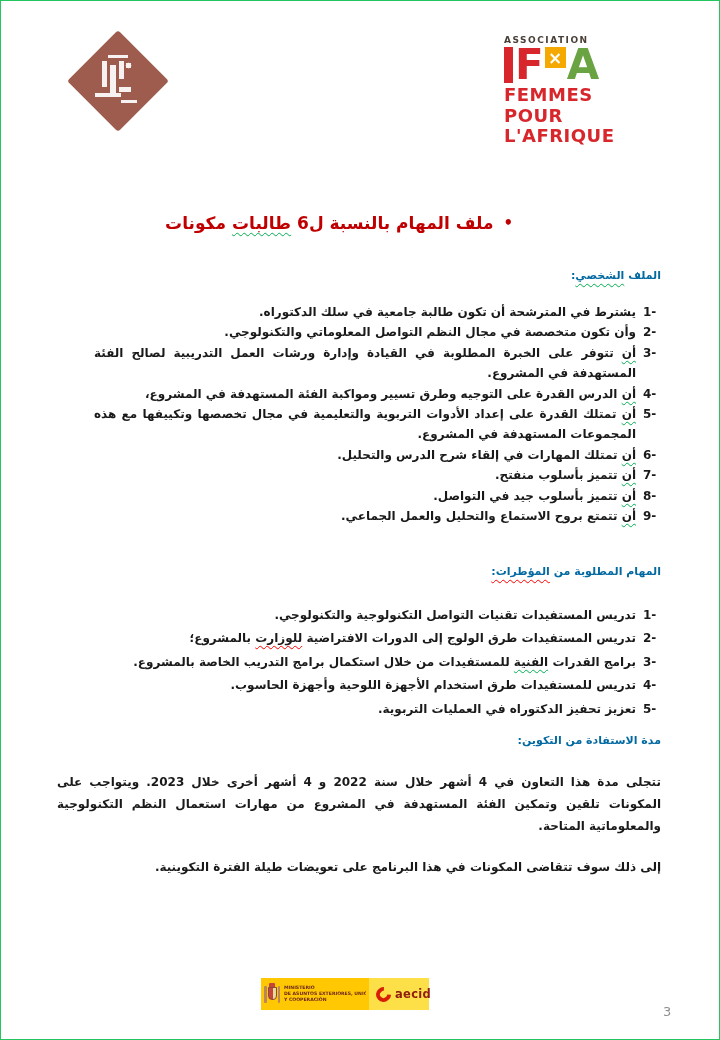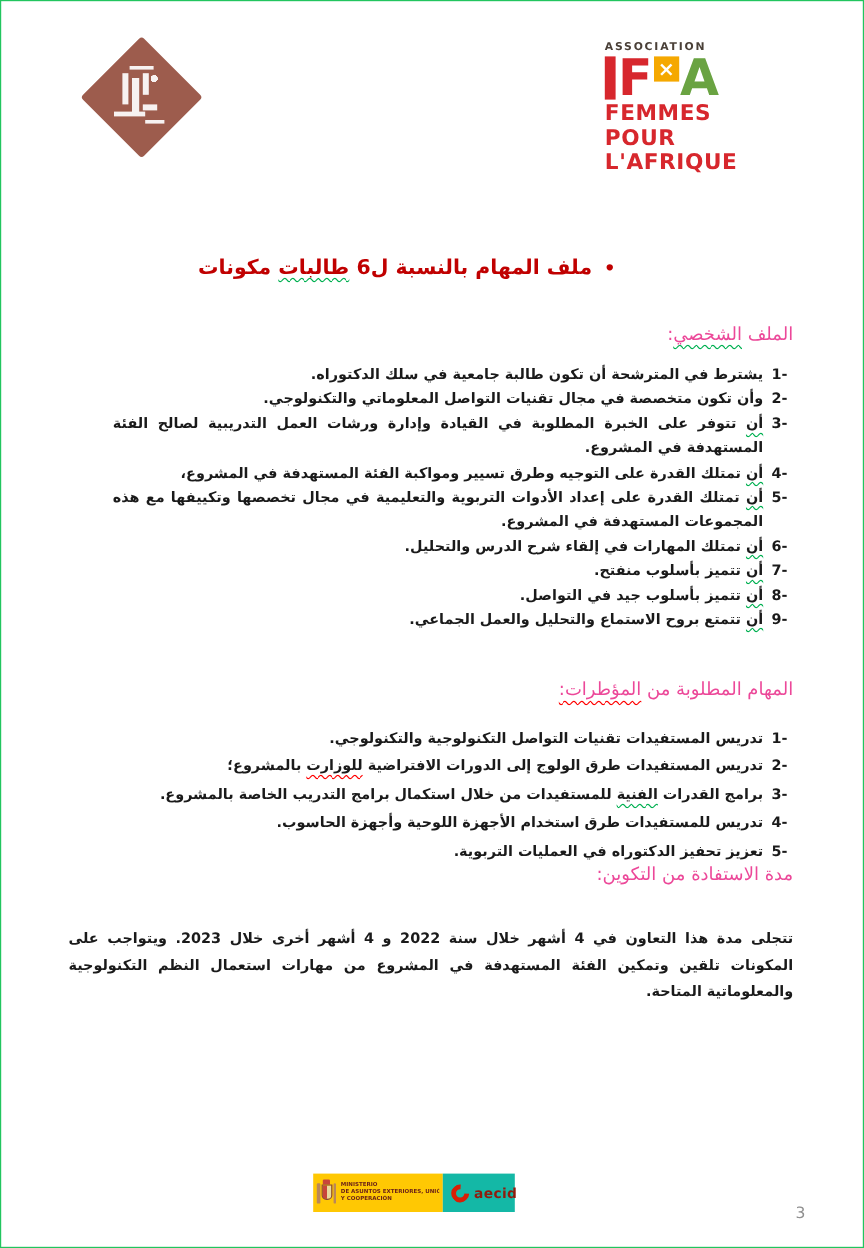--- a/index.html
+++ b/index.html
@@ -42,25 +42,25 @@
   .brand-line { font-size:18px; font-weight:900; color:#d7272d; letter-spacing:.5px; line-height:1.15; }
 
   
   .doc { position:absolute; inset:0; direction:rtl; color:#1a1a1a; }
   .title-row {
     position:absolute; top:212px; right:206px; display:flex; gap:10px; align-items:center;
     white-space:nowrap; font-size:17px; font-weight:bold; color:#c00000;
   }
   .title-bullet { font-size:15px; }
   h2.heading {
-    position:absolute; right:58px; font-size:15px; font-weight:normal; color:#ec4899; white-space:nowrap;
+    position:absolute; right:58px; font-size:11px; font-weight:bold; color:#0369a1; white-space:nowrap;
   }
   .s1 h2.heading { top:268px; }
   .s2 h2.heading { top:564px;margin-left:48px; }
-  .s3 h2.heading { top:718px;margin-left:23px; }
+  .s3 h2.heading { top:733px;margin-left:23px; }
   .items { position:absolute; right:58px; left:93px; font-size:12px; font-weight:bold; line-height:1.7; }
   .s1 .items { top:301px; }
   .s2 .items { top:604px; }
   .li { display:flex; gap:7px; }
   .s2 .li { margin-bottom:3px; }
   .num { flex:0 0 auto; min-width:18px; }
   .txt { flex:1 1 auto; text-align:justify; }
   .wavy-green { text-decoration:underline wavy #00b050; text-decoration-thickness:1px; text-underline-offset:3px; }
   .wavy-red   { text-decoration:underline wavy #ff0000; text-decoration-thickness:1px; text-underline-offset:3px; }
   h2 .wavy-green, h2 .wavy-red { text-underline-offset:4px; }
@@ -78,21 +78,21 @@
     content:""; position:absolute; top:5px; width:2.5px; height:17px; background:#b9875a; border-radius:1px;
   }
   .coat::before { left:0; } .coat::after { right:0; }
   .coat .crown { position:absolute; left:5px; top:2px; width:6px; height:3.5px; background:#c8453a; border-radius:1px 1px 0 0; }
   .coat .shield {
     position:absolute; left:3.5px; top:6px; width:9px; height:13px;
     background:linear-gradient(90deg,#c8453a 50%, #e8d9a0 50%);
     border:0.5px solid #8a4a3a; border-radius:0 0 4px 4px;
   }
   .ministry-text { font-size:4.6px; line-height:1.25; font-weight:bold; color:#6d2418; white-space:nowrap; overflow:hidden; }
-  .aecid { width:60px; background:#14b8a6; display:flex; align-items:center; gap:4px; padding-left:7px; }
+  .aecid { width:60px; background:#fde047; display:flex; align-items:center; gap:4px; padding-left:7px; }
   .aecid-c {
     width:15px; height:15px; border-radius:50%; flex:0 0 auto;
     border:4.5px solid #d81e05; border-right-color:transparent; transform:rotate(-42deg);
   }
   .aecid-label { font-size:11.5px; font-weight:bold; color:#8f1c0e; letter-spacing:.3px; }
   .page-number { position:absolute; left:662px; top:1003px; font-size:13px; color:#909090; }
 </style>
 </head>
 <body>
 
@@ -124,29 +124,29 @@
 
     <section class="s1">
       <h2 class="heading"><span>الملف </span><span class="wavy-green">الشخصي</span><span>:</span></h2>
       <div class="items">
           <div class="li">
             <span class="num" dir="ltr">1-</span>
             <span class="txt"><span>يشترط في المترشحة أن تكون طالبة جامعية في سلك الدكتوراه.</span></span>
           </div>
           <div class="li">
             <span class="num" dir="ltr">2-</span>
-            <span class="txt"><span>وأن تكون متخصصة في مجال تقنيات التواصل المعلوماتي والتكنولوجي.</span></span>
+            <span class="txt"><span>وأن تكون متخصصة في مجال النظم التواصل المعلوماتي والتكنولوجي.</span></span>
           </div>
           <div class="li">
             <span class="num" dir="ltr">3-</span>
             <span class="txt"><span class="wavy-green">أن</span><span> تتوفر على الخبرة المطلوبة في القيادة وإدارة ورشات العمل التدريبية لصالح الفئة المستهدفة في المشروع.</span></span>
           </div>
           <div class="li">
             <span class="num" dir="ltr">4-</span>
-            <span class="txt"><span class="wavy-green">أن</span><span> تمتلك القدرة على التوجيه وطرق تسيير ومواكبة الفئة المستهدفة في المشروع،</span></span>
+            <span class="txt"><span class="wavy-green">أن</span><span> الدرس القدرة على التوجيه وطرق تسيير ومواكبة الفئة المستهدفة في المشروع،</span></span>
           </div>
           <div class="li">
             <span class="num" dir="ltr">5-</span>
             <span class="txt"><span class="wavy-green">أن</span><span> تمتلك القدرة على إعداد الأدوات التربوية والتعليمية في مجال تخصصها وتكييفها مع هذه المجموعات المستهدفة في المشروع.</span></span>
           </div>
           <div class="li">
             <span class="num" dir="ltr">6-</span>
             <span class="txt"><span class="wavy-green">أن</span><span> تمتلك المهارات في إلقاء شرح الدرس والتحليل.</span></span>
           </div>
           <div class="li">
@@ -187,20 +187,21 @@
             <span class="num" dir="ltr">5-</span>
             <span class="txt"><span>تعزيز تحفيز الدكتوراه في العمليات التربوية.</span></span>
           </div>
         </div>
     </section>
 
     <section class="s3">
       <h2 class="heading"><span>مدة الاستفادة من التكوين:</span></h2>
       <div class="paras">
           <p>تتجلى مدة هذا التعاون في 4 أشهر خلال سنة 2022 و 4 أشهر أخرى خلال 2023. ويتواجب على المكونات تلقين وتمكين الفئة المستهدفة في المشروع من مهارات استعمال النظم التكنولوجية والمعلوماتية المتاحة.</p>
+          <p>إلى ذلك سوف تتقاضى المكونات في هذا البرنامج على تعويضات طيلة الفترة التكوينية.</p>
         </div>
     </section>
   </div>
 
   <div class="footer-logos">
     <div class="ministry">
       <div class="coat">
         <div class="crown"></div>
         <div class="shield"></div>
       </div>

